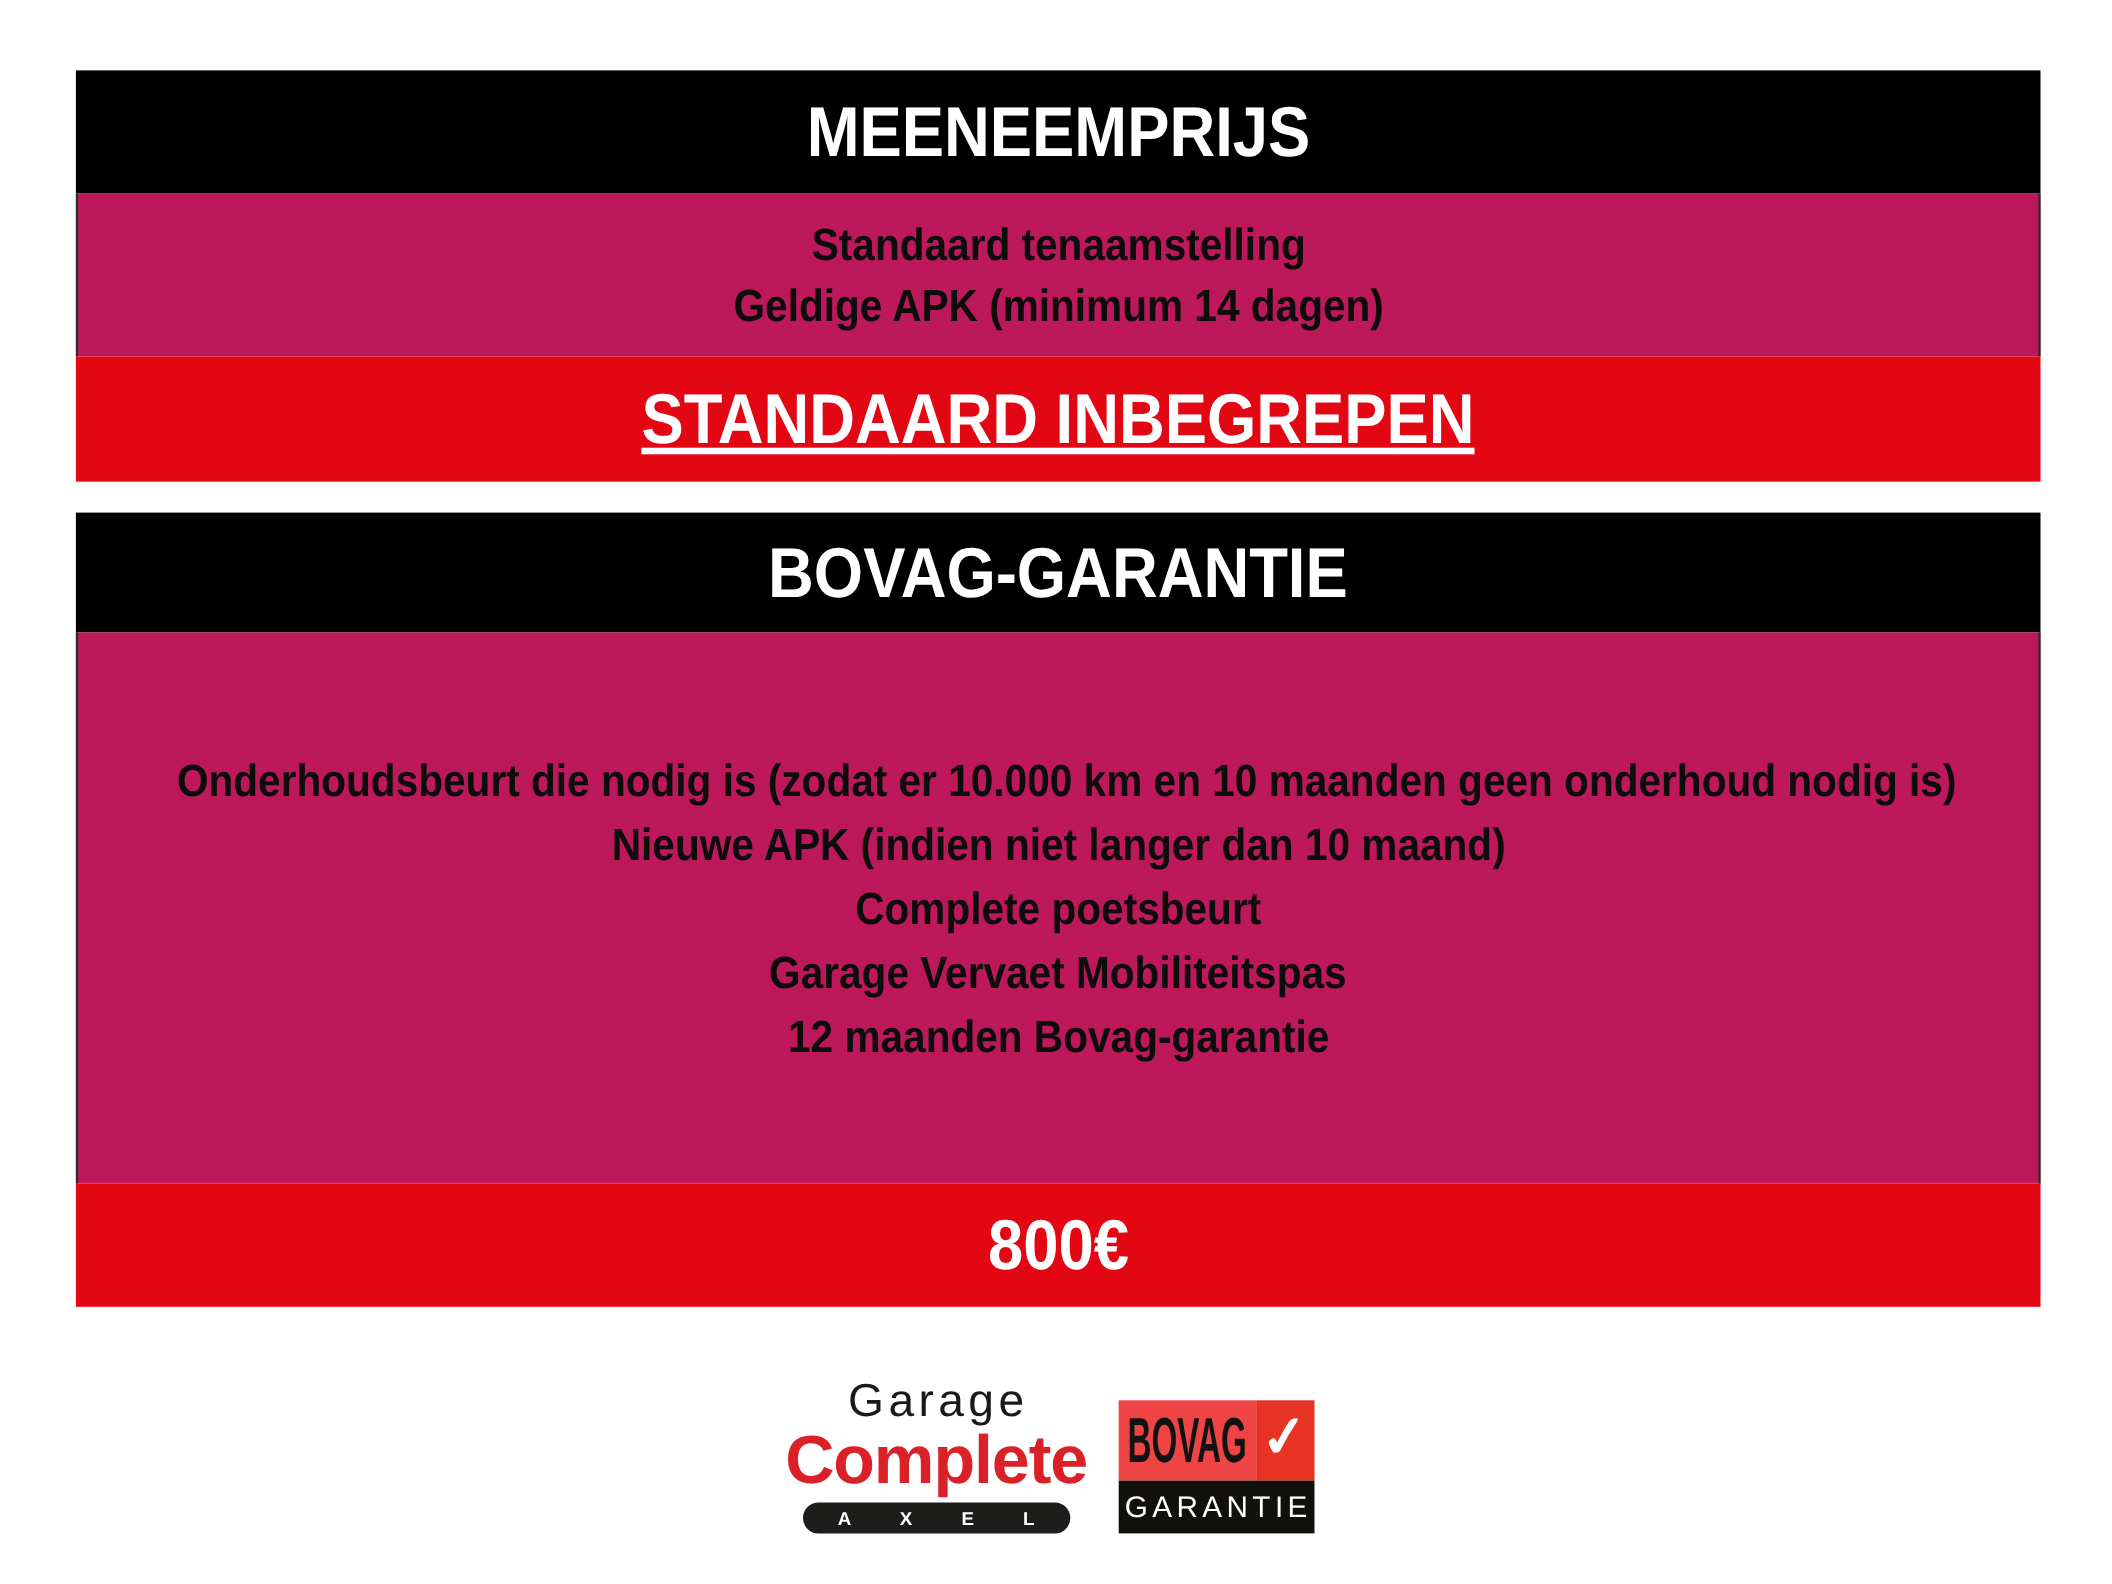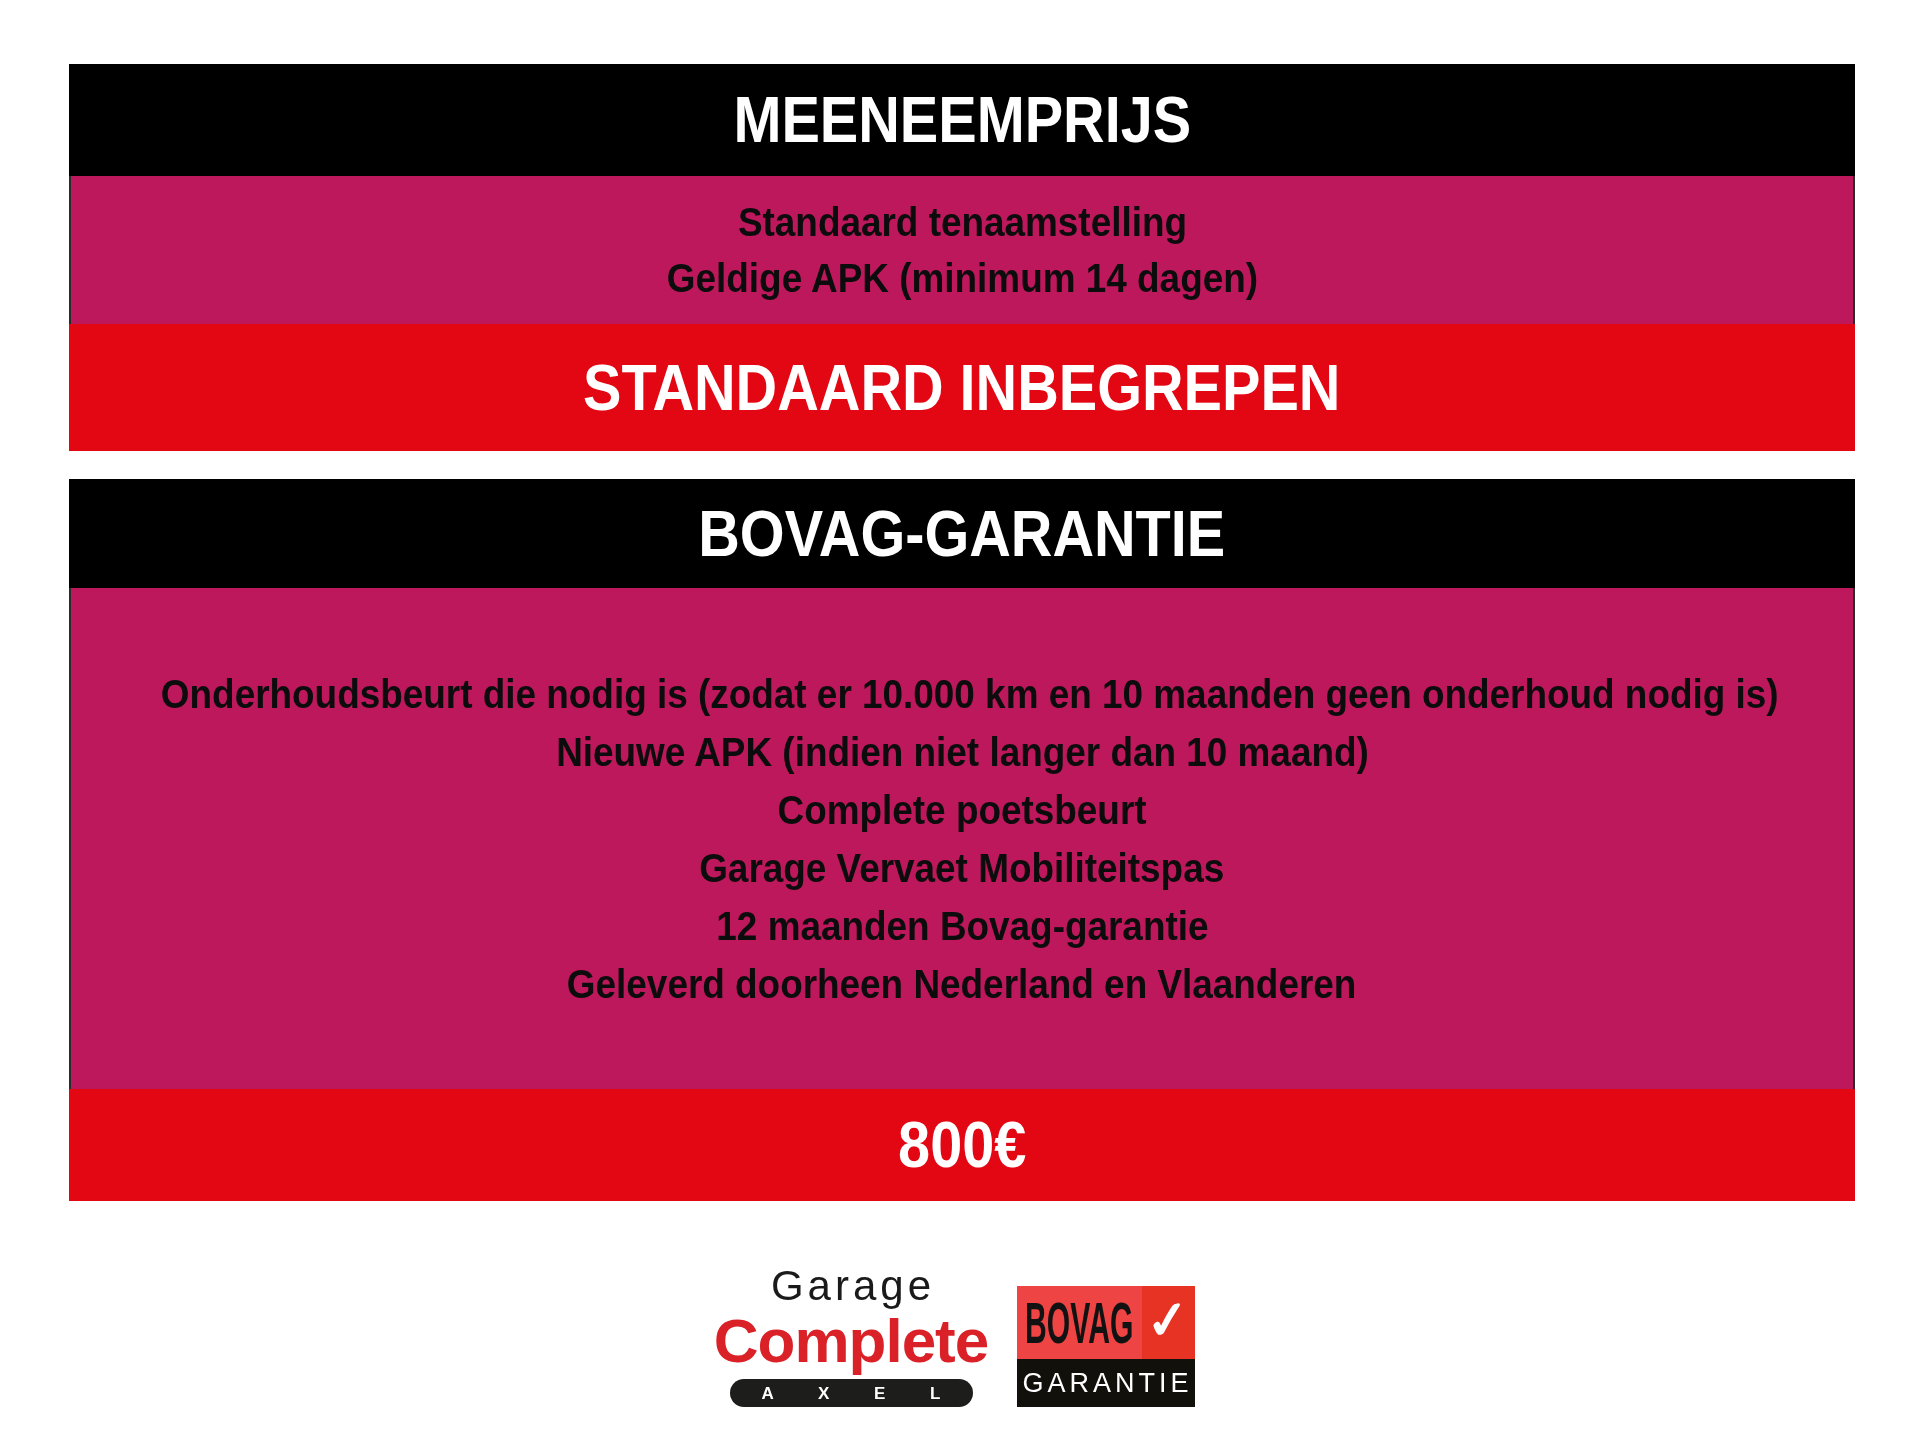--- a/index.html
+++ b/index.html
@@ -21,21 +21,21 @@
     display: flex;
     align-items: center;
     justify-content: center;
     color: #ffffff;
     font-weight: 700;
     font-size: 64px;
     letter-spacing: 0px;
   }
   .bar-black { background: #000000; height: 112px; }
   .bar-red   { background: #e30613; }
-  .bar-red-1 { height: 127px; }
+  .bar-red-1 { height: 114px; text-decoration: underline; }
   .bar-red-2 { height: 112px; }
   .bar-black-2 { height: 109px; }
   .body {
     background: #be185d;
     border-left: 2px solid #2b2b2b;
     border-right: 2px solid #2b2b2b;
     display: flex;
     flex-direction: column;
     justify-content: center;
   }
@@ -183,21 +183,20 @@
   <div class="card">
     <div class="bar bar-black bar-black-2">
       <span class="cond">BOVAG-GARANTIE</span>
     </div>
     <div class="body body-2">
       <div class="line"><span class="cond">Onderhoudsbeurt die nodig is (zodat er 10.000 km en 10 maanden geen onderhoud nodig is)</span></div>
       <div class="line"><span class="cond">Nieuwe APK (indien niet langer dan 10 maand)</span></div>
       <div class="line"><span class="cond">Complete poetsbeurt</span></div>
       <div class="line"><span class="cond">Garage Vervaet Mobiliteitspas</span></div>
       <div class="line"><span class="cond">12 maanden Bovag-garantie</span></div>
-      <div class="line"><span class="cond">Geleverd doorheen Nederland en Vlaanderen</span></div>
     </div>
     <div class="bar bar-red bar-red-2">
       <span class="cond">800€</span>
     </div>
   </div>
 
   <div class="logos">
     <div class="vervaet-logo">
       <div class="vervaet-line1">Garage</div>
       <div class="vervaet-line2">Complete</div>

